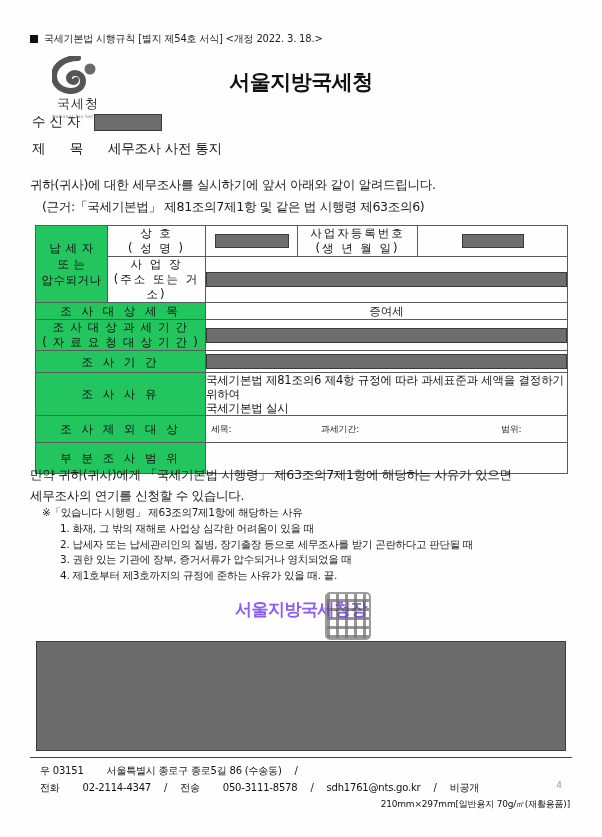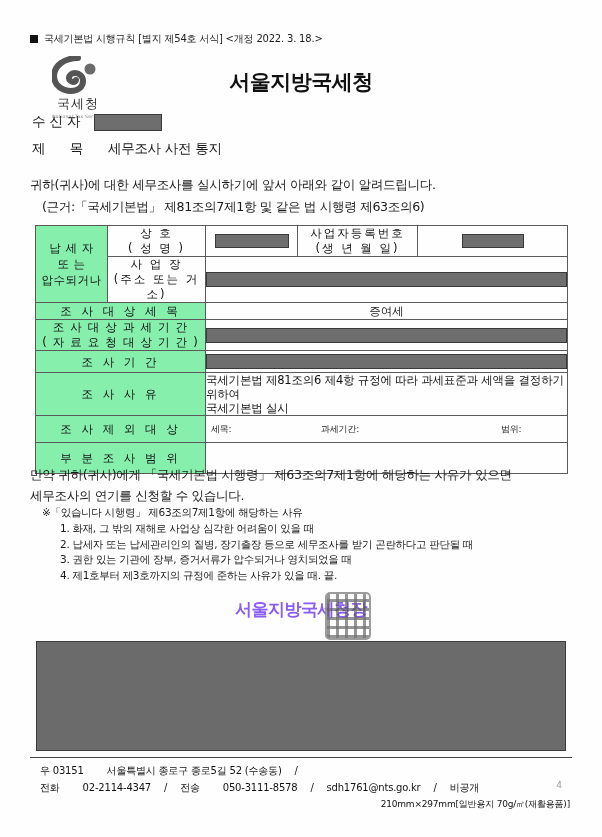--- a/index.html
+++ b/index.html
@@ -132,21 +132,21 @@
     border-collapse: collapse;
     table-layout: fixed;
   }
   .mtable td {
     border: 1px solid #5a5a5a;
     font-size: 11.5px;
     padding: 0;
     vertical-align: middle;
   }
   .lbl {
-    background: #86efac;
+    background: #22c55e;
     text-align: center;
     font-size: 12.5px;
     letter-spacing: 3px;
     color: #111;
     line-height: 16px;
     padding: 2px 0;
   }
   .lbl.tight { letter-spacing: 0.5px; }
   .lbl.two { line-height: 15px; font-size: 11.5px; letter-spacing: 1.2px; }
   .sublbl {
@@ -423,21 +423,21 @@
   <div class="sign">서울지방국세청장</div>
   <div class="seal"></div>
 
   <div class="big-redact"></div>
 
   <div class="footrule"></div>
 
   <div class="foot-line foot-addr">
     <span>우 03151</span>
     <span class="foot-sep"></span>
-    <span>서울특별시 종로구 종로5길 52 (수송동)</span>
+    <span>서울특별시 종로구 종로5길 86 (수송동)</span>
     <span class="foot-sep">/</span>
   </div>
 
   <div class="foot-line foot-tel">
     <span>전화</span>
     <span class="foot-sep"></span>
     <span>02-2114-4347</span>
     <span class="foot-sep">/</span>
     <span>전송</span>
     <span class="foot-sep"></span>

